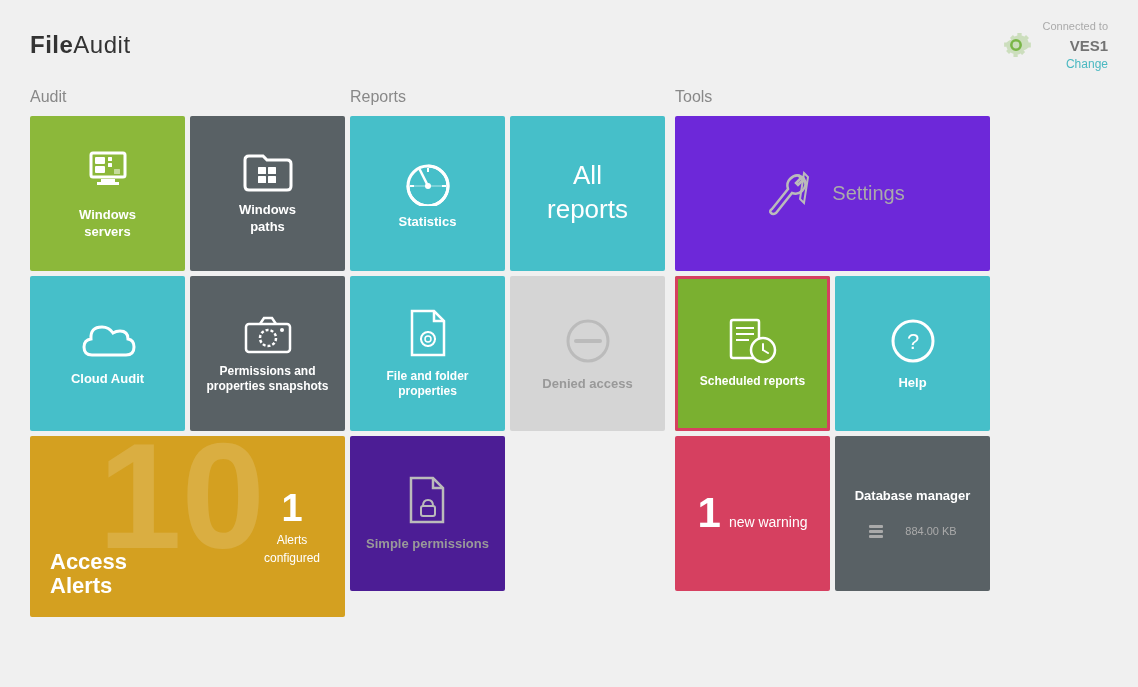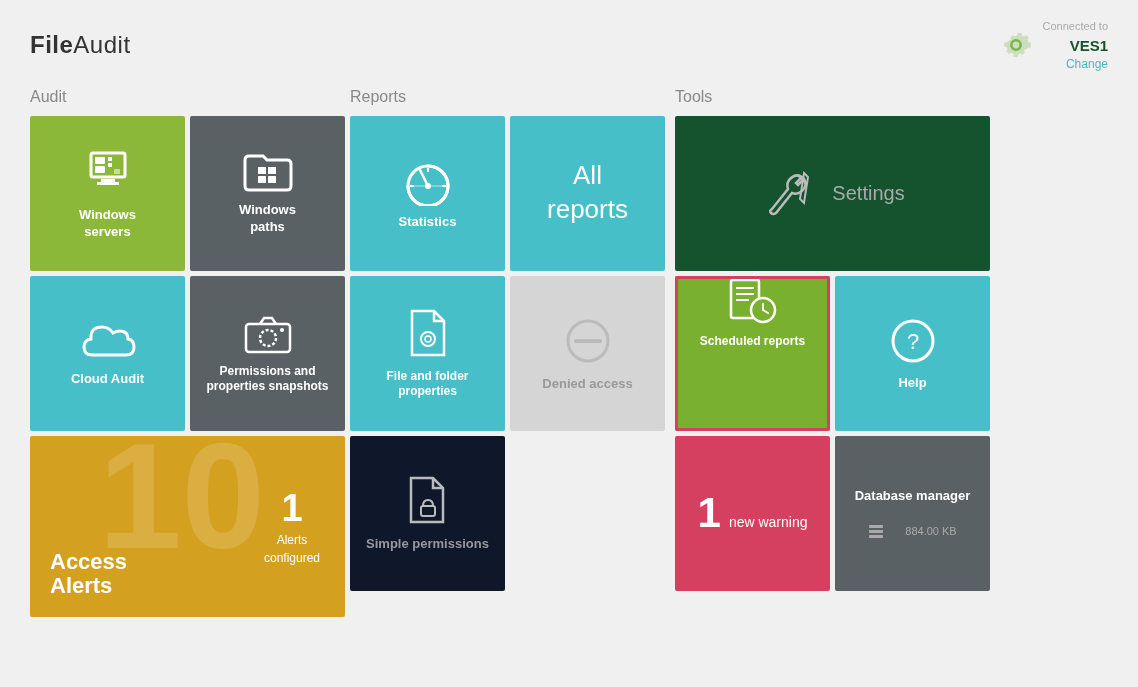--- a/index.html
+++ b/index.html
@@ -41,21 +41,21 @@
     }
     .connection-text {
       text-align: right;
       font-size: 12px;
       color: #888;
       line-height: 1.4;
     }
     .connection-server {
       font-size: 15px;
       font-weight: 600;
-      color: #14532d;
+      color: #737373;
       display: block;
     }
     .connection-change {
       color: #4ab8c1;
       font-size: 12px;
       cursor: pointer;
     }
 
     
     .main {
@@ -250,54 +250,54 @@
         <div class="tile" style="background:#d5d5d5;">
           <div class="tile-icon">
             <svg width="54" height="54" viewBox="0 0 54 54" fill="none">
               <circle cx="27" cy="27" r="20" fill="none" stroke="#bbb" stroke-width="3"></circle>
               <line x1="15" y1="27" x2="39" y2="27" stroke="#bbb" stroke-width="4" stroke-linecap="round"></line>
             </svg>
           </div>
           <div class="tile-label tile-label-dark" style="color:#999;">Denied access</div>
         </div>
 
-        <div class="tile" style="background:#0f172a;">
+        <div class="tile" style="background:#4c1d95;">
           <div class="tile-icon">
             <svg width="46" height="54" viewBox="0 0 46 54" fill="none">
               <path d="M6 4 L28 4 L38 14 L38 48 L6 48 Z" fill="none" stroke="#bbb" stroke-width="2.5"></path>
               <path d="M28 4 L28 14 L38 14" stroke="#bbb" stroke-width="2.5"></path>
 
               <rect x="16" y="32" width="14" height="10" rx="2" fill="none" stroke="#bbb" stroke-width="2"></rect>
               <path d="M18 32 Q18 26 23 26 Q28 26 28 32" fill="none" stroke="#bbb" stroke-width="2"></path>
             </svg>
           </div>
           <div class="tile-label tile-label-dark" style="color:#999;">Simple permissions</div>
         </div>
 
       </div>
     </div>
 
     <div class="section-block" style="margin-left:5px;">
       <div class="section-title-row">Tools</div>
       <div style="display:grid; grid-template-columns: repeat(2,155px); grid-template-rows: 155px 155px 155px; gap:5px;">
 
-        <div style="grid-column:1/3; background:#14532d; border-radius:2px; display:flex; align-items:center; justify-content:center; gap:16px; cursor:pointer;">
+        <div style="grid-column:1/3; background:#6d28d9; border-radius:2px; display:flex; align-items:center; justify-content:center; gap:16px; cursor:pointer;">
           <div>
             <svg width="56" height="56" viewBox="0 0 56 56" fill="none">
 
               <path d="M12 44 L28 24 Q26 18 30 14 Q36 8 42 12 L36 18 L38 20 L44 14 Q48 20 42 26 Q38 30 32 28 L16 48 Q13 50 11 48 Q9 46 12 44Z" fill="none" stroke="#bbb" stroke-width="2.5"></path>
 
               <line x1="38" y1="10" x2="46" y2="18" stroke="#bbb" stroke-width="2.5"></line>
               <path d="M44 8 L48 12 L44 38 L40 34 Z" fill="none" stroke="#bbb" stroke-width="2"></path>
             </svg>
           </div>
           <div style="font-size:20px; color:#aaa; font-weight:400;">Settings</div>
         </div>
 
-        <div style="background:#7ab030; border-radius:2px; outline:3px solid #d64060; outline-offset:-3px; display:flex; flex-direction:column; align-items:center; justify-content:flex-start; cursor:pointer;">
+        <div style="background:#7ab030; border-radius:2px; outline:3px solid #d64060; outline-offset:-3px; display:flex; flex-direction:column; align-items:center; justify-content:center; cursor:pointer;">
           <div class="tile-icon">
             <svg width="56" height="50" viewBox="0 0 56 50" fill="white">
 
               <rect x="6" y="4" width="28" height="38" rx="2" fill="none" stroke="white" stroke-width="2.5"></rect>
               <line x1="11" y1="12" x2="29" y2="12" stroke="white" stroke-width="2"></line>
               <line x1="11" y1="18" x2="29" y2="18" stroke="white" stroke-width="2"></line>
               <line x1="11" y1="24" x2="24" y2="24" stroke="white" stroke-width="2"></line>
 
               <circle cx="38" cy="34" r="12" fill="#7ab030" stroke="white" stroke-width="2.5"></circle>
               <line x1="38" y1="28" x2="38" y2="34" stroke="white" stroke-width="2" stroke-linecap="round"></line>

